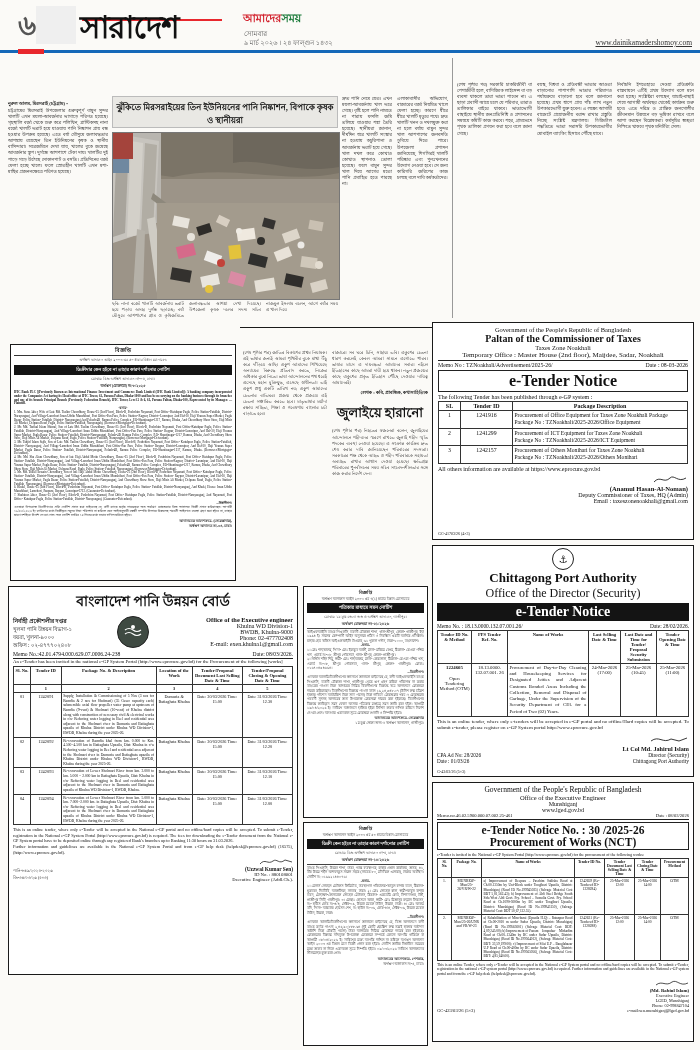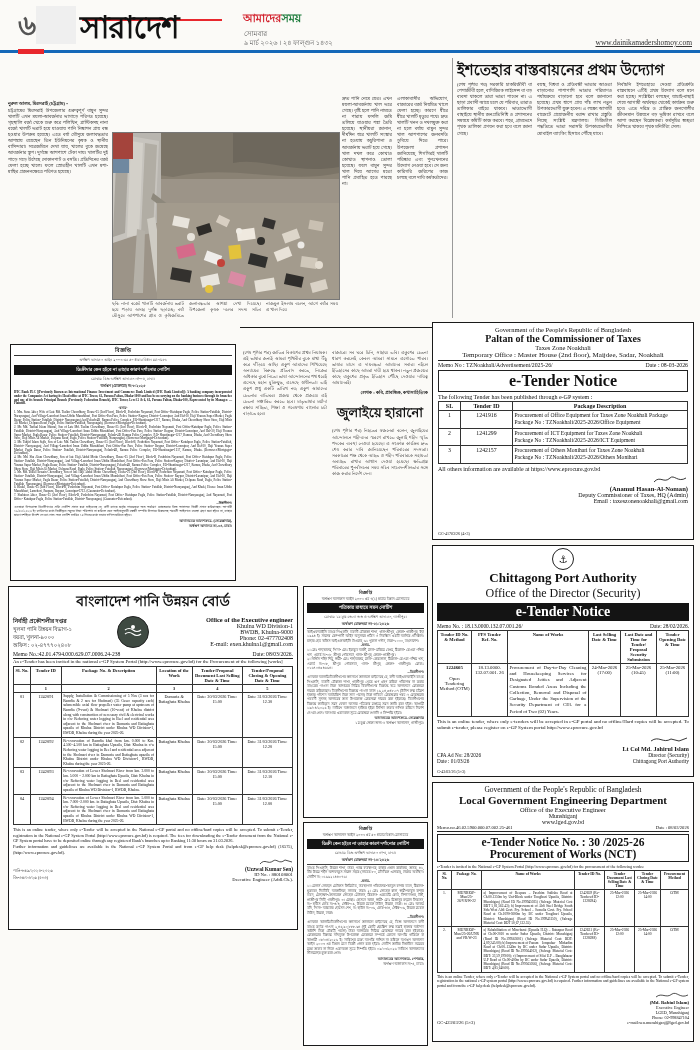--- a/index.html
+++ b/index.html
@@ -34,20 +34,21 @@
   <div class="abs" style="left:244px;top:38px;font-size:6.5px;color:#555;">৯ মার্চ ২০২৬ । ২৪ ফাল্গুন ১৪৩২</div>
   <div class="abs r" style="left:540px;top:38px;width:152px;font-size:7.5px;color:#333;text-decoration:underline;">www.dainikamadershomoy.com</div>
   <div class="abs" style="left:0;top:50px;width:700px;height:2.5px;background:#1568b8;"></div>
   <div class="abs" style="left:18px;top:48.5px;width:26px;height:5.5px;background:#e8272d;"></div>
 
   <div class="abs vline" style="left:452px;top:58px;height:260px;"></div>
 
   <div class="abs b" style="left:8px;top:100px;width:100px;font-size:4.6px;">নুরুল আলম, মিরসরাই (চট্টগ্রাম) •</div>
   <div class="abs j ov" style="left:8px;top:108px;width:100px;height:232px;font-size:4.5px;line-height:1.35;">চট্টগ্রামের মিরসরাই উপজেলার গুরুত্বপূর্ণ বামুন সুন্দর খালটি এখন ময়লা-আবর্জনার ভাগাড়ে পরিণত হয়েছে। গৃহস্থালি বর্জ্য থেকে শুরু করে পলিথিন, প্লাস্টিকসহ নানা বর্জ্যে খালটি ভরাট হয়ে যাওয়ায় পানি নিষ্কাশন প্রায় বন্ধ হওয়ার উপক্রম হয়েছে। এতে বর্ষা মৌসুমে জলাবদ্ধতার আশঙ্কায় রয়েছেন তিন ইউনিয়নের কৃষক ও স্থানীয় বাসিন্দারা। সরেজমিনে দেখা যায়, খালের বুকে জমেছে আবর্জনার স্তূপ। দুর্গন্ধে আশপাশে টেকা দায়। খালটির দুই পাড়ে গড়ে উঠেছে দোকানপাট ও বসতি। প্রতিদিনের বর্জ্য ফেলা হচ্ছে খালে। ফলে স্রোতহীন খালটি এখন মশা-মাছির প্রজননক্ষেত্রে পরিণত হয়েছে।</div>
 
+  <div class="abs c b" style="left:112px;top:96px;width:226px;height:32px;background:#e9e8e4;border:0.5px solid #bbb;font-size:8.5px;line-height:1.5;padding-top:4px;box-sizing:border-box;">ঝুঁকিতে মিরসরাইয়ের তিন ইউনিয়নের পানি নিষ্কাশন, বিপাকে কৃষক ও স্থানীয়রা</div>
 
   <div class="abs" style="left:112px;top:132px;width:226px;height:166px;border:0.5px solid #777;overflow:hidden;">
     <svg width="226" height="166" viewBox="0 0 226 166">
       <rect width="226" height="166" fill="#9c9488"></rect>
       <rect x="0" y="0" width="226" height="46" fill="#8a8274"></rect>
       <path d="M0,0 L226,0 L226,40 C170,52 120,30 60,44 L0,36 Z" fill="#7b7467"></path>
       <path d="M120,0 L226,0 L226,34 C180,42 150,24 120,30 Z" fill="#6d675c"></path>
       <rect x="0" y="0" width="48" height="90" fill="#b9b6b0"></rect>
       <polygon points="0,0 46,8 42,96 0,110" fill="#c7c4be"></polygon>
       <polygon points="4,6 16,8 12,100 0,104" fill="#a8a49c"></polygon>
@@ -88,21 +89,20 @@
         <circle cx="206" cy="132" r="4" fill="#e4ddd1"></circle>
         <circle cx="96" cy="156" r="4" fill="#e4c23e"></circle>
       </g>
     </svg>
   </div>
   <div class="abs j ov" style="left:112px;top:301px;width:226px;height:38px;font-size:4.4px;line-height:1.35;column-count:3;column-gap:5px;">ছবি: নানা বর্জ্যে খালটি আবর্জনায় ভরাট হয়ে পড়ায় অসহ্য দুর্গন্ধ ছড়াচ্ছে; বর্ষা মৌসুমে আশপাশের গ্রাম ও কৃষিজমিতে জলাবদ্ধতার আশঙ্কা দেখা দিয়েছে। উপজেলা কৃষক দলের সদস্য সচিব নাজমুল ইসলাম বলেন, আগে বর্ষার সময় এ খাল দিয়ে</div>
 
   <div class="abs j ov" style="left:342px;top:96px;width:50px;height:242px;font-size:4.5px;line-height:1.35;">দ্রুত পানি নেমে যেত। এখন ময়লা-আবর্জনায় খাল ভরে গেছে। বৃষ্টি হলে পানি নামতে না পারায় ফসলি জমি তলিয়ে যাওয়ার শঙ্কা তৈরি হয়েছে। স্থানীয়রা জানান, দীর্ঘদিন ধরে খালটি সংস্কার না হওয়ায় কচুরিপানা ও আবর্জনায় ভরাট হয়ে গেছে। খাল দখল করে কোথাও কোথাও স্থাপনাও তোলা হয়েছে। ফলে বামুন সুন্দর খাল দিয়ে আগের মতো পানি প্রবাহিত হতে পারছে না।</div>
   <div class="abs j ov" style="left:397px;top:96px;width:51px;height:242px;font-size:4.5px;line-height:1.35;">এলাকাবাসীর অভিযোগ, বাজারের বর্জ্য নিয়মিত খালে ফেলা হচ্ছে। কারণে ধীরে ধীরে খালটি মৃত্যুর পথে। দ্রুত খালটি খনন ও দখলমুক্ত করা না হলে বর্ষায় বামুন সুন্দর খাল আশপাশের জনবসতি ডুবিয়ে দিতে পারে। উপজেলা প্রশাসন জানিয়েছে, শিগগিরই খালটি পরিষ্কার এবং পুনঃখননের উদ্যোগ নেওয়া হবে। সে জন্য কারিগরি জরিপের কাজ চলছে বলে দাবি কর্মকর্তাদের।</div>
 
-  <div class="abs b" style="left:457px;top:58px;width:238px;font-size:15px;">ইশতেহার বাস্তবায়নের প্রথম উদ্যোগ</div>
   <div class="abs j ov" style="left:457px;top:82px;width:75px;height:236px;font-size:4.5px;line-height:1.35;">(শেষ পৃষ্ঠার পর) সরকারি চাকরিজীবী বা পেশাজীবী হলে, বাণিজ্যিক লাইসেন্স বা বড় ব্যবসা থাকলে তারা ভাতা পাবেন না। এ ছাড়া প্রবাসী আয়ে চলে যে পরিবার, তারাও তালিকার বাইরে থাকবে। ভাতাভোগী বাছাইয়ে স্থানীয় জনপ্রতিনিধি ও প্রশাসনের সমন্বয়ে কমিটি কাজ করবে। শহর, গ্রামভেদে পৃথক তালিকা প্রণয়ন করা হবে বলে জানা গেছে।</div>
   <div class="abs j ov" style="left:537px;top:82px;width:75px;height:236px;font-size:4.5px;line-height:1.35;">বয়স্ক, বিধবা ও প্রতিবন্ধী ভাতার আওতা বাড়ানোর পাশাপাশি ভাতার পরিমাণও পর্যায়ক্রমে বাড়ানো হবে বলে জানানো হয়েছে। প্রথম ধাপে প্রায় পাঁচ লাখ নতুন উপকারভোগী যুক্ত হবেন। এ লক্ষ্যে আগামী বাজেটে প্রয়োজনীয় বরাদ্দ রাখার প্রস্তুতি নিচ্ছে সংশ্লিষ্ট মন্ত্রণালয়। ডিজিটাল পদ্ধতিতে ভাতা সরাসরি উপকারভোগীর মোবাইল ব্যাংকিং হিসাবে পৌঁছে যাবে।</div>
   <div class="abs j ov" style="left:617px;top:82px;width:77px;height:236px;font-size:4.5px;line-height:1.35;">নির্বাচনি ইশতেহারে দেওয়া প্রতিশ্রুতি বাস্তবায়নে এটিই প্রথম উদ্যোগ বলে মনে করা হচ্ছে। সংশ্লিষ্টরা বলছেন, যাচাই-বাছাই শেষে আগামী অর্থবছর থেকেই কার্যক্রম শুরু হবে। এতে দরিদ্র ও প্রান্তিক জনগোষ্ঠীর জীবনমান উন্নয়নে বড় ভূমিকা রাখবে বলে আশা করছেন বিশ্লেষকরা। কর্মসূচির স্বচ্ছতা নিশ্চিতে থাকবে পৃথক মনিটরিং সেল।</div>
 
   <div class="abs hline" style="left:240px;top:327px;width:200px;height:0.7px;"></div>
   <div class="abs j ov" style="left:243px;top:350px;width:84px;height:232px;font-size:4.4px;line-height:1.38;">(শেষ পৃষ্ঠার পর) জাতির বিকাশের প্রথম নিয়ামক। এই ভাষার জন্যই আমরা পৃথিবীর বুকে মাথা উঁচু করে দাঁড়িয়ে আছি। একুশ আমাদের শিখিয়েছে অন্যায়ের বিরুদ্ধে প্রতিবাদ করতে, নিজের অধিকার বুঝে নিতে। ভাষা আন্দোলনের পথ ধরেই এসেছে মহান মুক্তিযুদ্ধ, এসেছে স্বাধীনতা। তাই একুশ শুধু একটি তারিখ নয়; একুশ আমাদের চেতনার বাতিঘর। প্রজন্ম থেকে প্রজন্মে এই চেতনা সঞ্চারিত করতে হবে। মাতৃভাষার মর্যাদা রক্ষায় সাহিত্য, শিক্ষা ও গবেষণায় বাংলার চর্চা বাড়াতে হবে।</div>
   <div class="abs ov" style="left:332px;top:350px;width:96px;height:232px;">
     <div class="j" style="font-size:4.4px;line-height:1.38;">বাজারে। সব ঘরে চিনি, সাহায্য তবি। একুশের চেতনা ধারণ করলেই কেবল আমরা সামনে এগোতে পারব। ভাষার মাসে এ দায়বদ্ধতা আমাদের সবার। নইলে ইতিহাসের কাছে আমরা দায়ী হয়ে থাকব। নতুন প্রজন্মের কাছে একুশের প্রকৃত ইতিহাস পৌঁছে দেওয়ার দায়িত্ব আমাদেরই।</div>
     <div class="r b" style="font-size:4.6px;margin:3px 0 6px 0;">লেখক : কবি, প্রাবন্ধিক, কথাসাহিত্যিক</div>
     <div class="c b" style="font-size:13px;margin:2px 0 4px 0;">জুলাইয়ে হারানো</div>
@@ -123,21 +123,21 @@
     <div class="j" style="font-size:3.1px;line-height:1.22;">4. Mr. Md. Sha Alam Chowdhury, Son of late Haji Abdul Motin Chowdhury, House-25 (2nd Floor), Block-B, Poshchim Nayamati, Post Office- Kutubpur Pagla, Police Station- Fatullah, District-Narayanganj, And Village-Lamchori Iman Uddin Munshibari, Post Office-Pan Para, Police Station-Raypur, District- Luxmipur, And Hal-30, Haji Younus Super Market, Pagla Bazar, Police Station- Fatullah, District-Narayanganj, Polash-4B, Ramna Police Complex, P.O-Shantinagar-1217, Ramna, Dhaka, And Chowdhury Show Store, Haji Misir Ali Market, Delpana Road, Pagla, Police Station- Fatullah, Narayanganj. (Borrower/Mortgagor-Defendant).</div>
     <div class="j" style="font-size:3.1px;line-height:1.22;">5. Mr. Md. Billal Hossain Chowdhury, Son of late Haji Abdul Motin Chowdhury, House-25 (2nd Floor), Block-B, Poshchim Nayamati, Post Office- Kutubpur Pagla, Police Station- Fatullah, District-Narayanganj, And Village-Lamchori Iman Uddin Munshibari, Post Office-Pan Para, Police Station- Raypur, District-Luxmipur, And Hal-30, Haji Younus Super Market, Pagla Bazar, Police Station-Fatullah, District-Narayanganj, And Chowdhury Show Store, Haji Misir Ali Market, Delpana Road, Pagla, Police Station- Fatullah, Narayanganj. (Borrower/Mortgagor-Defendant).</div>
     <div class="j" style="font-size:3.1px;line-height:1.22;">6. Khuki, House-25 (2nd Floor), Block-B, Poshchim Nayamati, Post Office- Kutubpur Pagla, Police Station- Fatullah, District-Narayanganj, And Khuki, House: Iman Uddin Munshibari, Lamchori, Panpara, Raypur, Luxmipur-3722. (Guarantor-Defendant).</div>
     <div class="j" style="font-size:3.1px;line-height:1.22;">7. Shahinur Akter, House-25 (2nd Floor), Block-B, Poshchim Nayamati, Post Office- Kutubpur Pagla, Police Station-Fatullah, District-Narayanganj, And Nayamati, Post Office- Kutubpur Pagla, Police Station-Fatullah, District- Narayanganj. (Guarantor-Defendant).</div>
     <div class="r b" style="font-size:3.2px;">...বিবাদীগণ।</div>
     <div class="j" style="font-size:3.1px;line-height:1.22;">এতদ্বারা উপরোক্ত বিবাদীগণের প্রতি নোটিশ প্রদান করা যাইতেছে যে, বাদী ব্যাংক কর্তৃক দায়েরকৃত অত্র অর্থঋণ মোকদ্দমায় বিজ্ঞ আদালত ডিক্রী প্রদান করিয়াছেন। আগামী ১৯/০৩/২০২৬ ইং তারিখের মধ্যে ডিক্রীকৃত সমুদয় টাকা পরিশোধ না করিলে কেন আইনানুযায়ী বন্ধকী সম্পত্তি নিলামে বিক্রয়সহ পরবর্তী আইনগত ব্যবস্থা গ্রহণ করা হইবে না, তাহার কারণ দর্শাইতে নির্দেশ দেওয়া গেল। অত্র নোটিশ জারির ১৫ দিনের মধ্যে জবাব দাখিল করিতে হইবে।</div>
     <div class="r b" style="font-size:3.5px;margin-top:1px;">আদালতের আদেশক্রমে- (সেরেস্তাদার),</div>
     <div class="r b" style="font-size:3.5px;">অর্থঋণ আদালত নং-০৪, ঢাকা।</div>
   </div>
 
-  <div class="abs box" style="left:8px;top:586px;width:290px;height:344px;border-width:1.5px;padding:3px 4px;box-sizing:border-box;">
+  <div class="abs box" style="left:8px;top:586px;width:290px;height:389px;border-width:1.5px;padding:3px 4px;box-sizing:border-box;">
     <div class="c b" style="font-size:14px;">বাংলাদেশ পানি উন্নয়ন বোর্ড</div>
     <div style="display:flex;justify-content:space-between;margin-top:2px;">
       <div style="width:95px;">
         <div class="b" style="font-size:5.8px;">নির্বাহী প্রকৌশলীর দপ্তর</div>
         <div style="font-size:5.4px;">খুলনা পানি উন্নয়ন বিভাগ-১</div>
         <div style="font-size:5.4px;">বয়রা, খুলনা-৯০০০</div>
         <div style="font-size:5.4px;">অফিস : ০২-৪৭৭৭০২৪০৮</div>
       </div>
       <div style="width:30px;height:30px;border-radius:50%;background:#3f4a42;border:1px solid #222;display:flex;align-items:center;justify-content:center;">
         <svg width="20" height="20" viewBox="0 0 20 20">
@@ -363,21 +363,20 @@
         <div class="b" style="font-size:6.2px;">Lt Col Md. Jahirul Islam</div>
         <div style="font-size:5.4px;">Director (Security)</div>
         <div style="font-size:5.4px;">Chittagong Port Authority</div>
       </div>
     </div>
     <div class="abs" style="left:4px;bottom:2px;font-size:4px;">G-43/03/26 (5×3)</div>
   </div>
 
   <div class="abs box" style="left:432px;top:782px;width:262px;height:260px;padding:2px 4px;box-sizing:border-box;">
     <div class="c" style="font-size:7.5px;">Government of the People's Republic of Bangladesh</div>
-    <div class="c b" style="font-size:11px;">Local Government Engineering Department</div>
     <div class="c" style="font-size:6.5px;">Office of the Executive Engineer</div>
     <div class="c" style="font-size:6px;">Munshiganj</div>
     <div class="c" style="font-size:6px;">www.lged.gov.bd</div>
     <div style="display:flex;justify-content:space-between;border-bottom:1px solid #222;padding-bottom:1px;">
       <span style="font-size:4.6px;">Memo.no.46.02.5900.000.07.002.25-461</span>
       <span style="font-size:4.6px;">Date : 08/03/2026</span>
     </div>
     <div style="border:1px solid #222;margin:2px 0;padding:1px 0;">
       <div class="c b" style="font-size:11.5px;">e-Tender Notice No. : 30 /2025-26</div>
       <div class="c b" style="font-size:11.5px;">Procurement of Works (NCT)</div>

